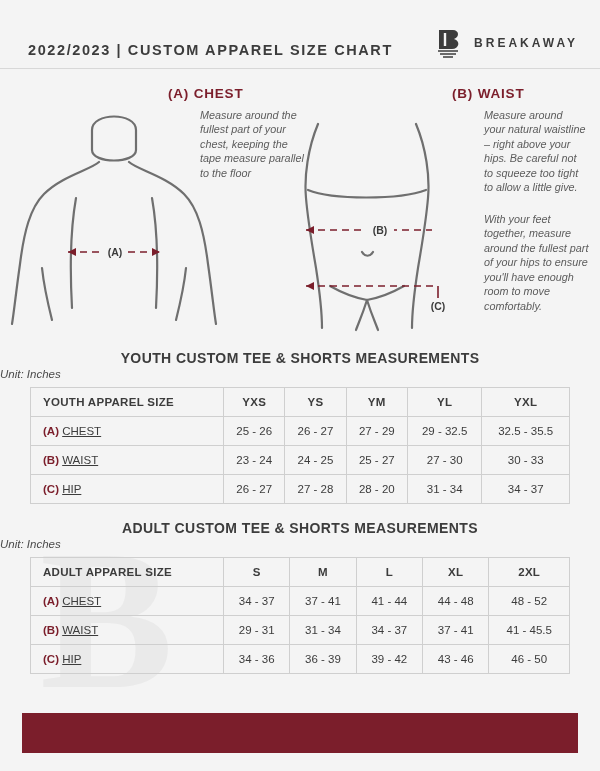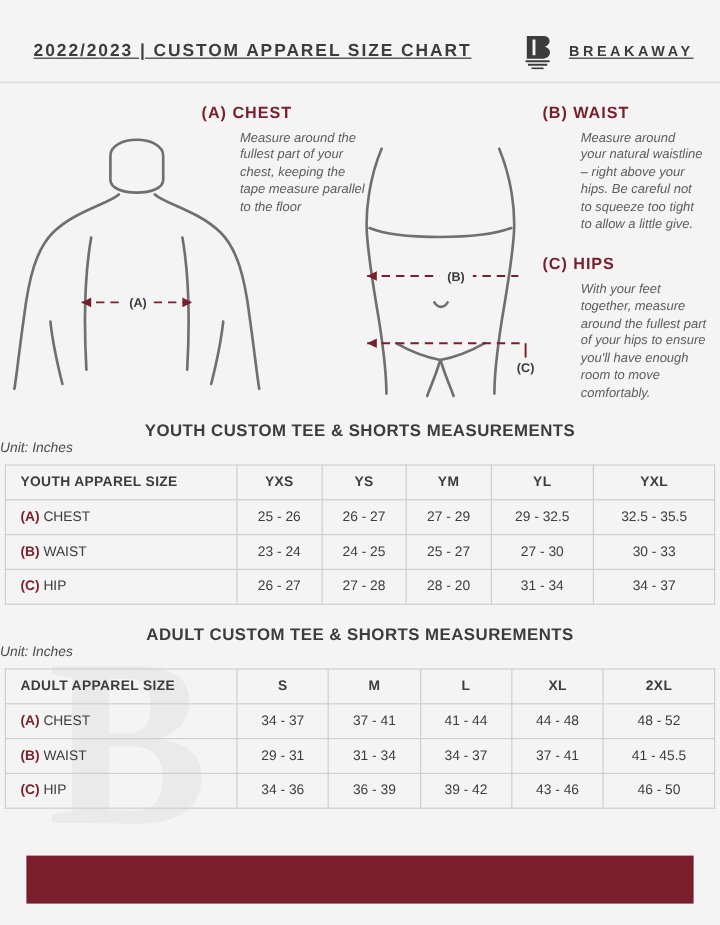--- a/index.html
+++ b/index.html
@@ -34,24 +34,23 @@
     line-height: 1;
     z-index: 0;
     user-select: none;
   }
 
   
   .header {
     position: relative;
     z-index: 2;
     display: flex;
-    align-items: center;
+    align-items: flex-end;
     justify-content: space-between;
     padding: 28px 22px 14px 28px;
-    text-decoration: underline;
   }
   .header-title {
     font-size: 14.5px;
     font-weight: bold;
     letter-spacing: 1.6px;
     color: #3c3c3c;
     white-space: nowrap;
   }
   .brand {
     display: flex;
@@ -127,21 +126,21 @@
   .section-sub {
     text-align: left;
     font-size: 11.5px;
     font-style: italic;
     color: #4a4a4a;
     margin-top: 2px;
     margin-bottom: 7px;
   }
   table {
     border-collapse: collapse;
-    width: 592px;
+    width: 540px;
     margin: 0 auto;
     background: transparent;
   }
   th, td {
     border: 1px solid #cfcfcf;
     height: 28px;
     font-size: 11.5px;
     color: #3c3c3c;
     text-align: center;
     padding: 0 4px;
@@ -159,20 +158,21 @@
   }
   thead th.row-head {
     font-weight: bold;
   }
   .tag {
     color: #7b1e2b;
     font-weight: bold;
   }
   .measure-label {
     font-weight: normal;
+    text-decoration: underline;
   }
 
   
   .footer {
     position: absolute;
     left: 22px;
     right: 22px;
     bottom: 18px;
     height: 40px;
     background: #7b1e2b;
@@ -262,21 +262,20 @@
 
     <div class="callout" id="callout-chest">
       <div class="callout-title">(A) CHEST</div>
       <div class="callout-body">Measure around the fullest part of your chest, keeping the tape measure parallel to the floor</div>
     </div>
     <div class="callout" id="callout-waist">
       <div class="callout-title">(B) WAIST</div>
       <div class="callout-body">Measure around your natural waistline – right above your hips. Be careful not to squeeze too tight to allow a little give.</div>
     </div>
     <div class="callout" id="callout-hips">
-      <div class="callout-title">(C) HIPS</div>
       <div class="callout-body">With your feet together, measure around the fullest part of your hips to ensure you'll have enough room to move comfortably.</div>
     </div>
   </div>
 
   <div class="section">
     <div class="section-title">YOUTH CUSTOM TEE &amp; SHORTS MEASUREMENTS</div>
     <div class="section-sub">Unit: Inches</div>
     <table>
       <thead>
         <tr>

